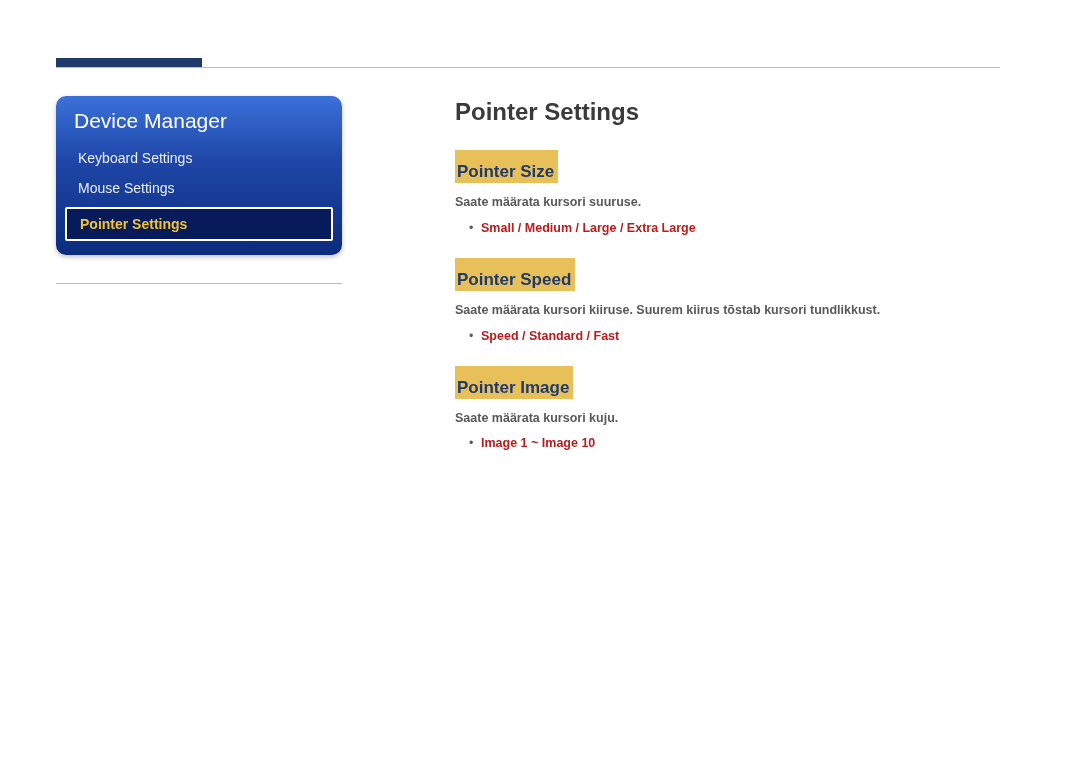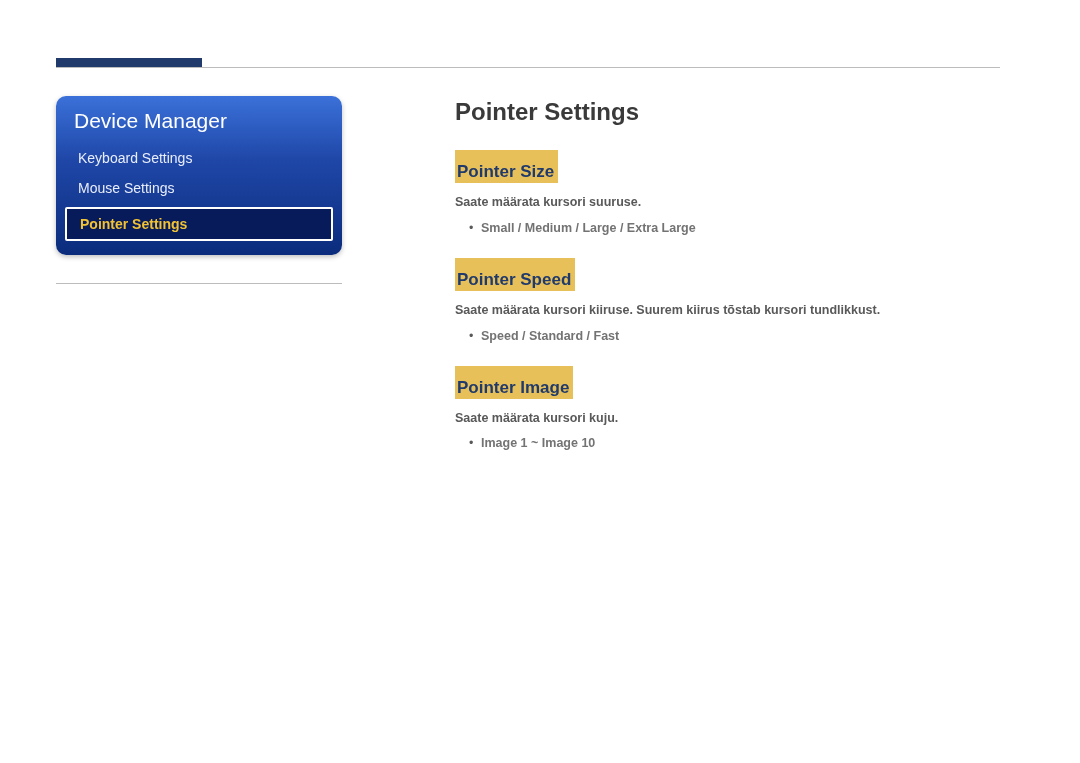--- a/index.html
+++ b/index.html
@@ -98,21 +98,21 @@
   }
   .desc {
     font-size: 12.5px;
     color: #595959;
     line-height: 1.5;
     margin-bottom: 6px;
     font-weight: bold;
   }
   .bullet {
     font-size: 12.5px;
-    color: #737373;
+    color: #b91c1c;
     font-weight: 700;
     padding-left: 26px;
     position: relative;
     line-height: 1.6;
   }
   .bullet::before {
     content: "•";
     position: absolute;
     left: 14px;
     color: #595959;

